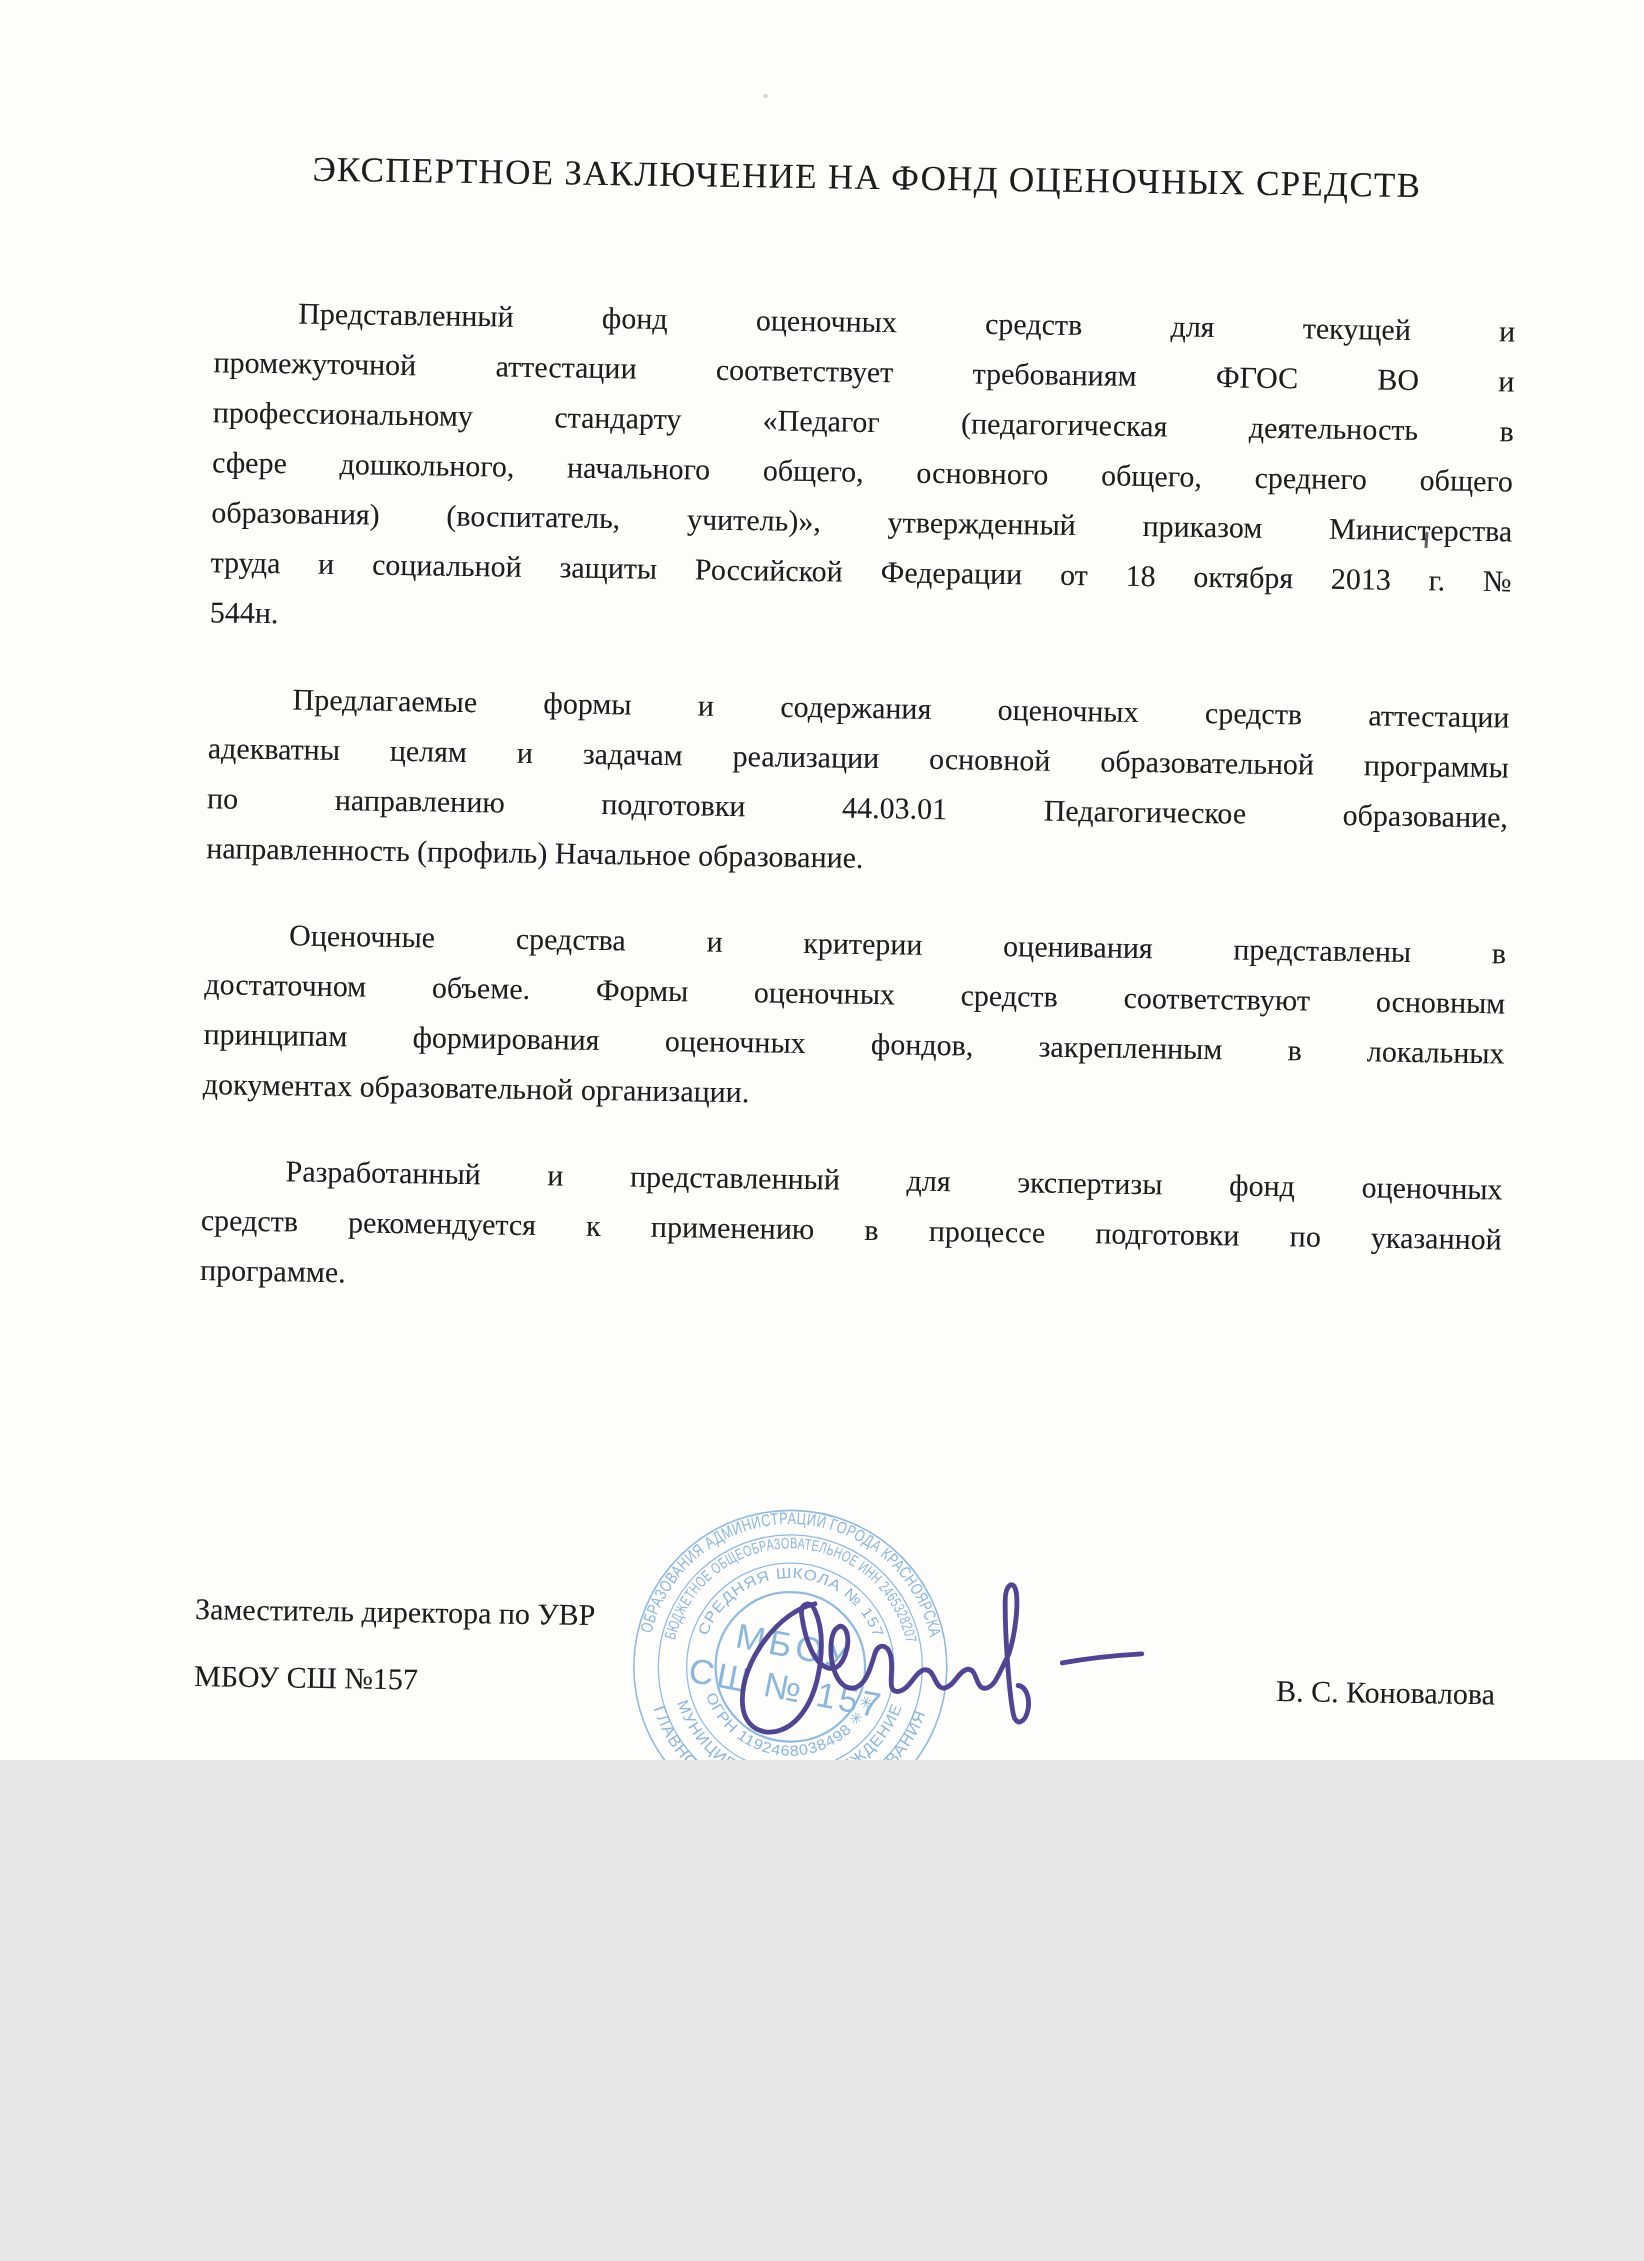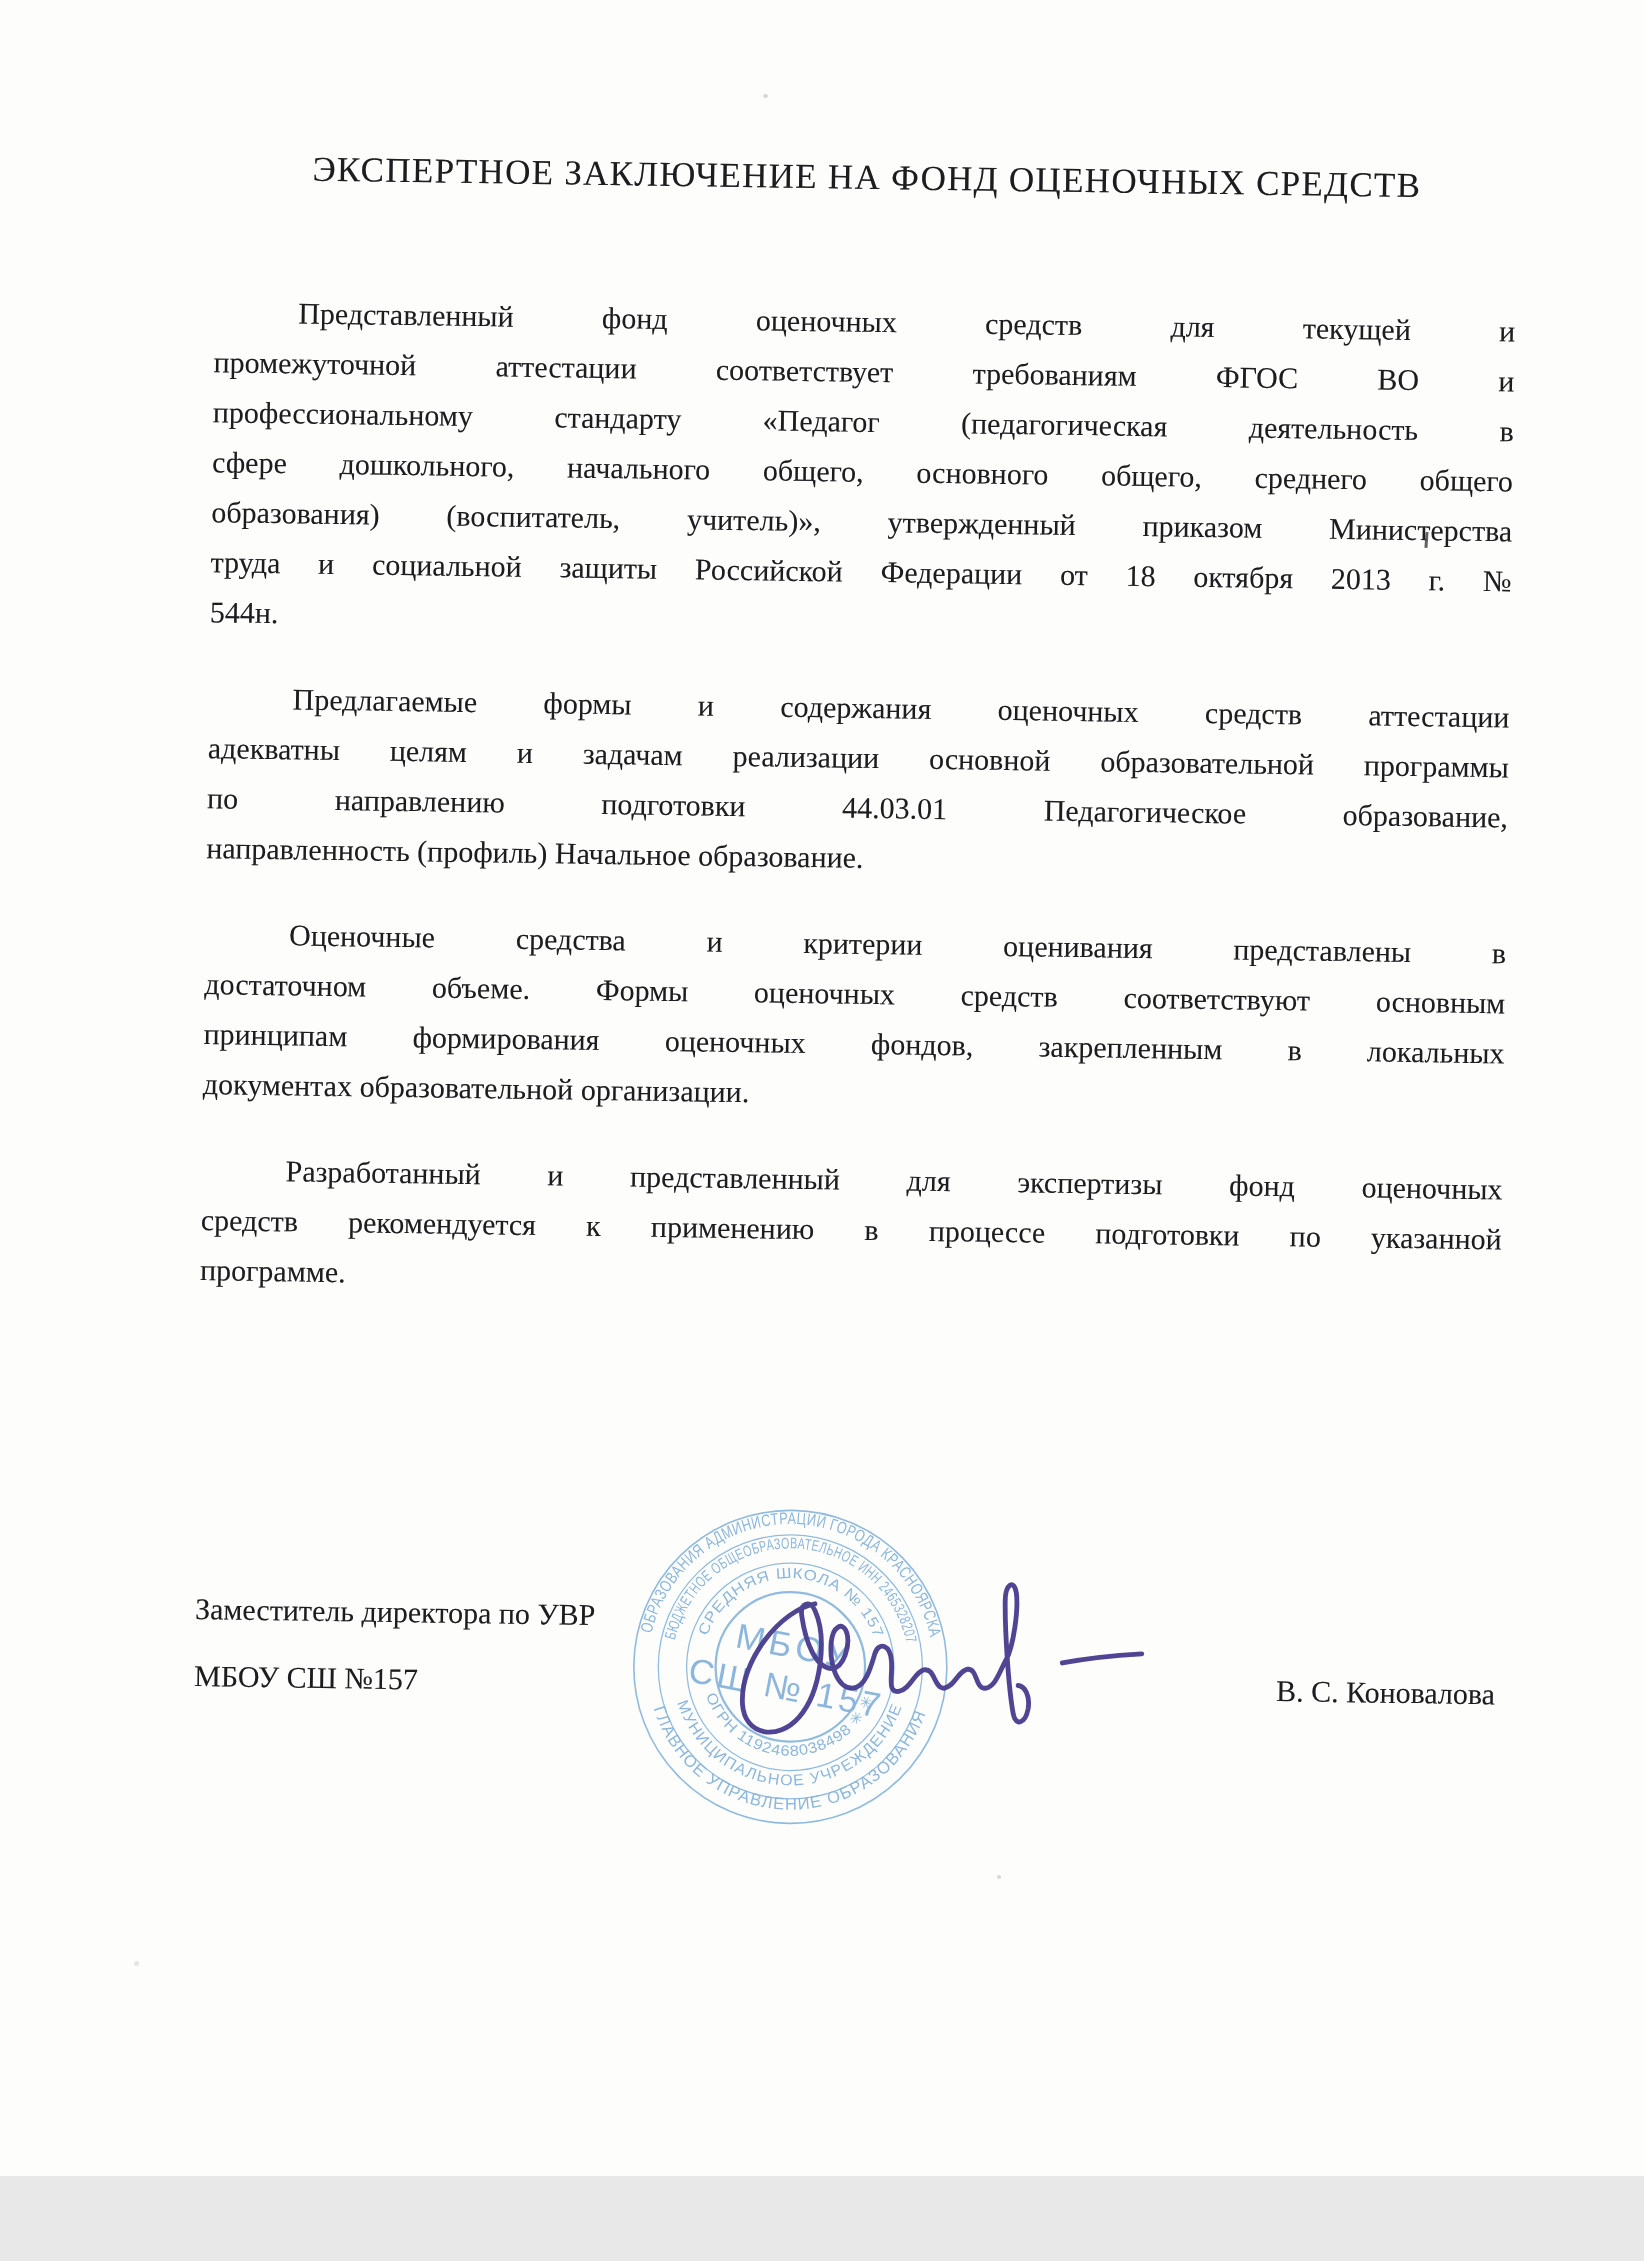--- a/index.html
+++ b/index.html
@@ -1,18 +1,18 @@
 <!DOCTYPE html>
 <html style="font-size:10.3px"><head>
 <meta charset="utf-8">
 <style>
   html,body{margin:0;padding:0;background:#e8e8e8;}
   .page{
     position:relative;
-    width:1644px;height:2176px;
+    width:1644px;height:1760px;
     background:#fdfdfc;
     overflow:hidden;
     font-family:"Liberation Serif","DejaVu Serif",serif;
     color:#1d1d20;
   }
   .tilt{
     position:absolute;inset:0;
     transform:rotate(0.85deg);
     transform-origin:271px 0;
   }

